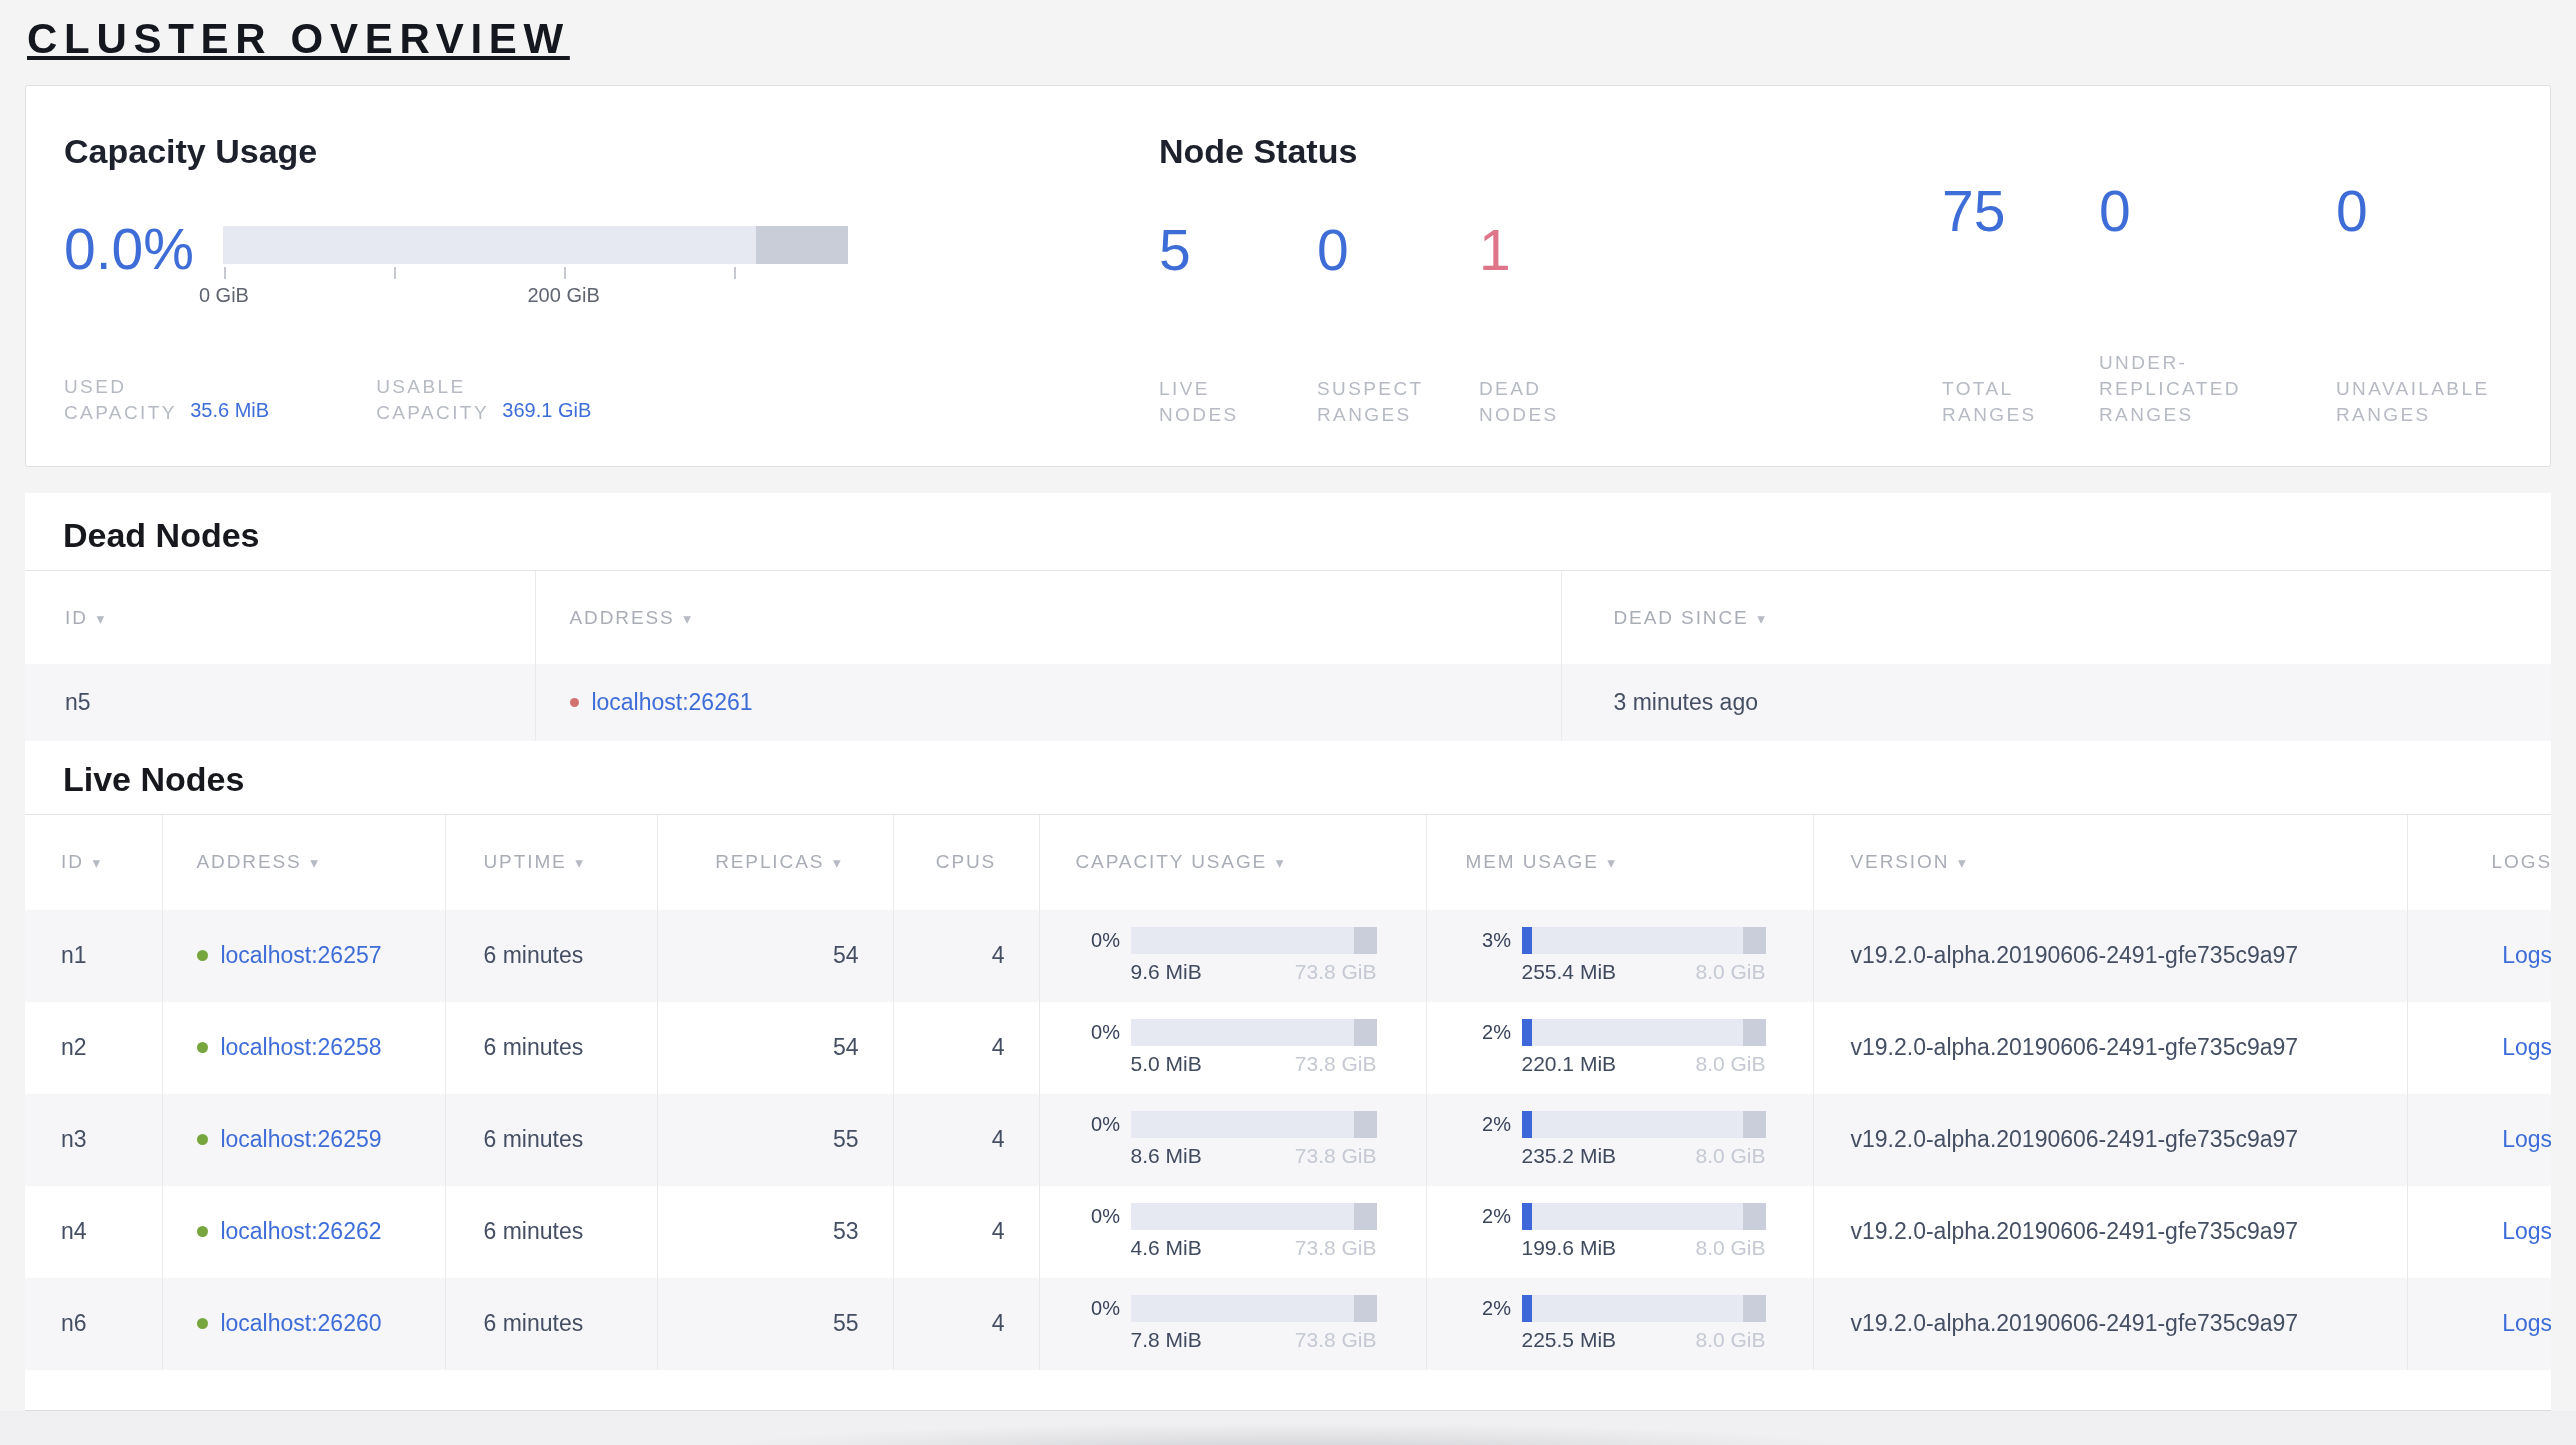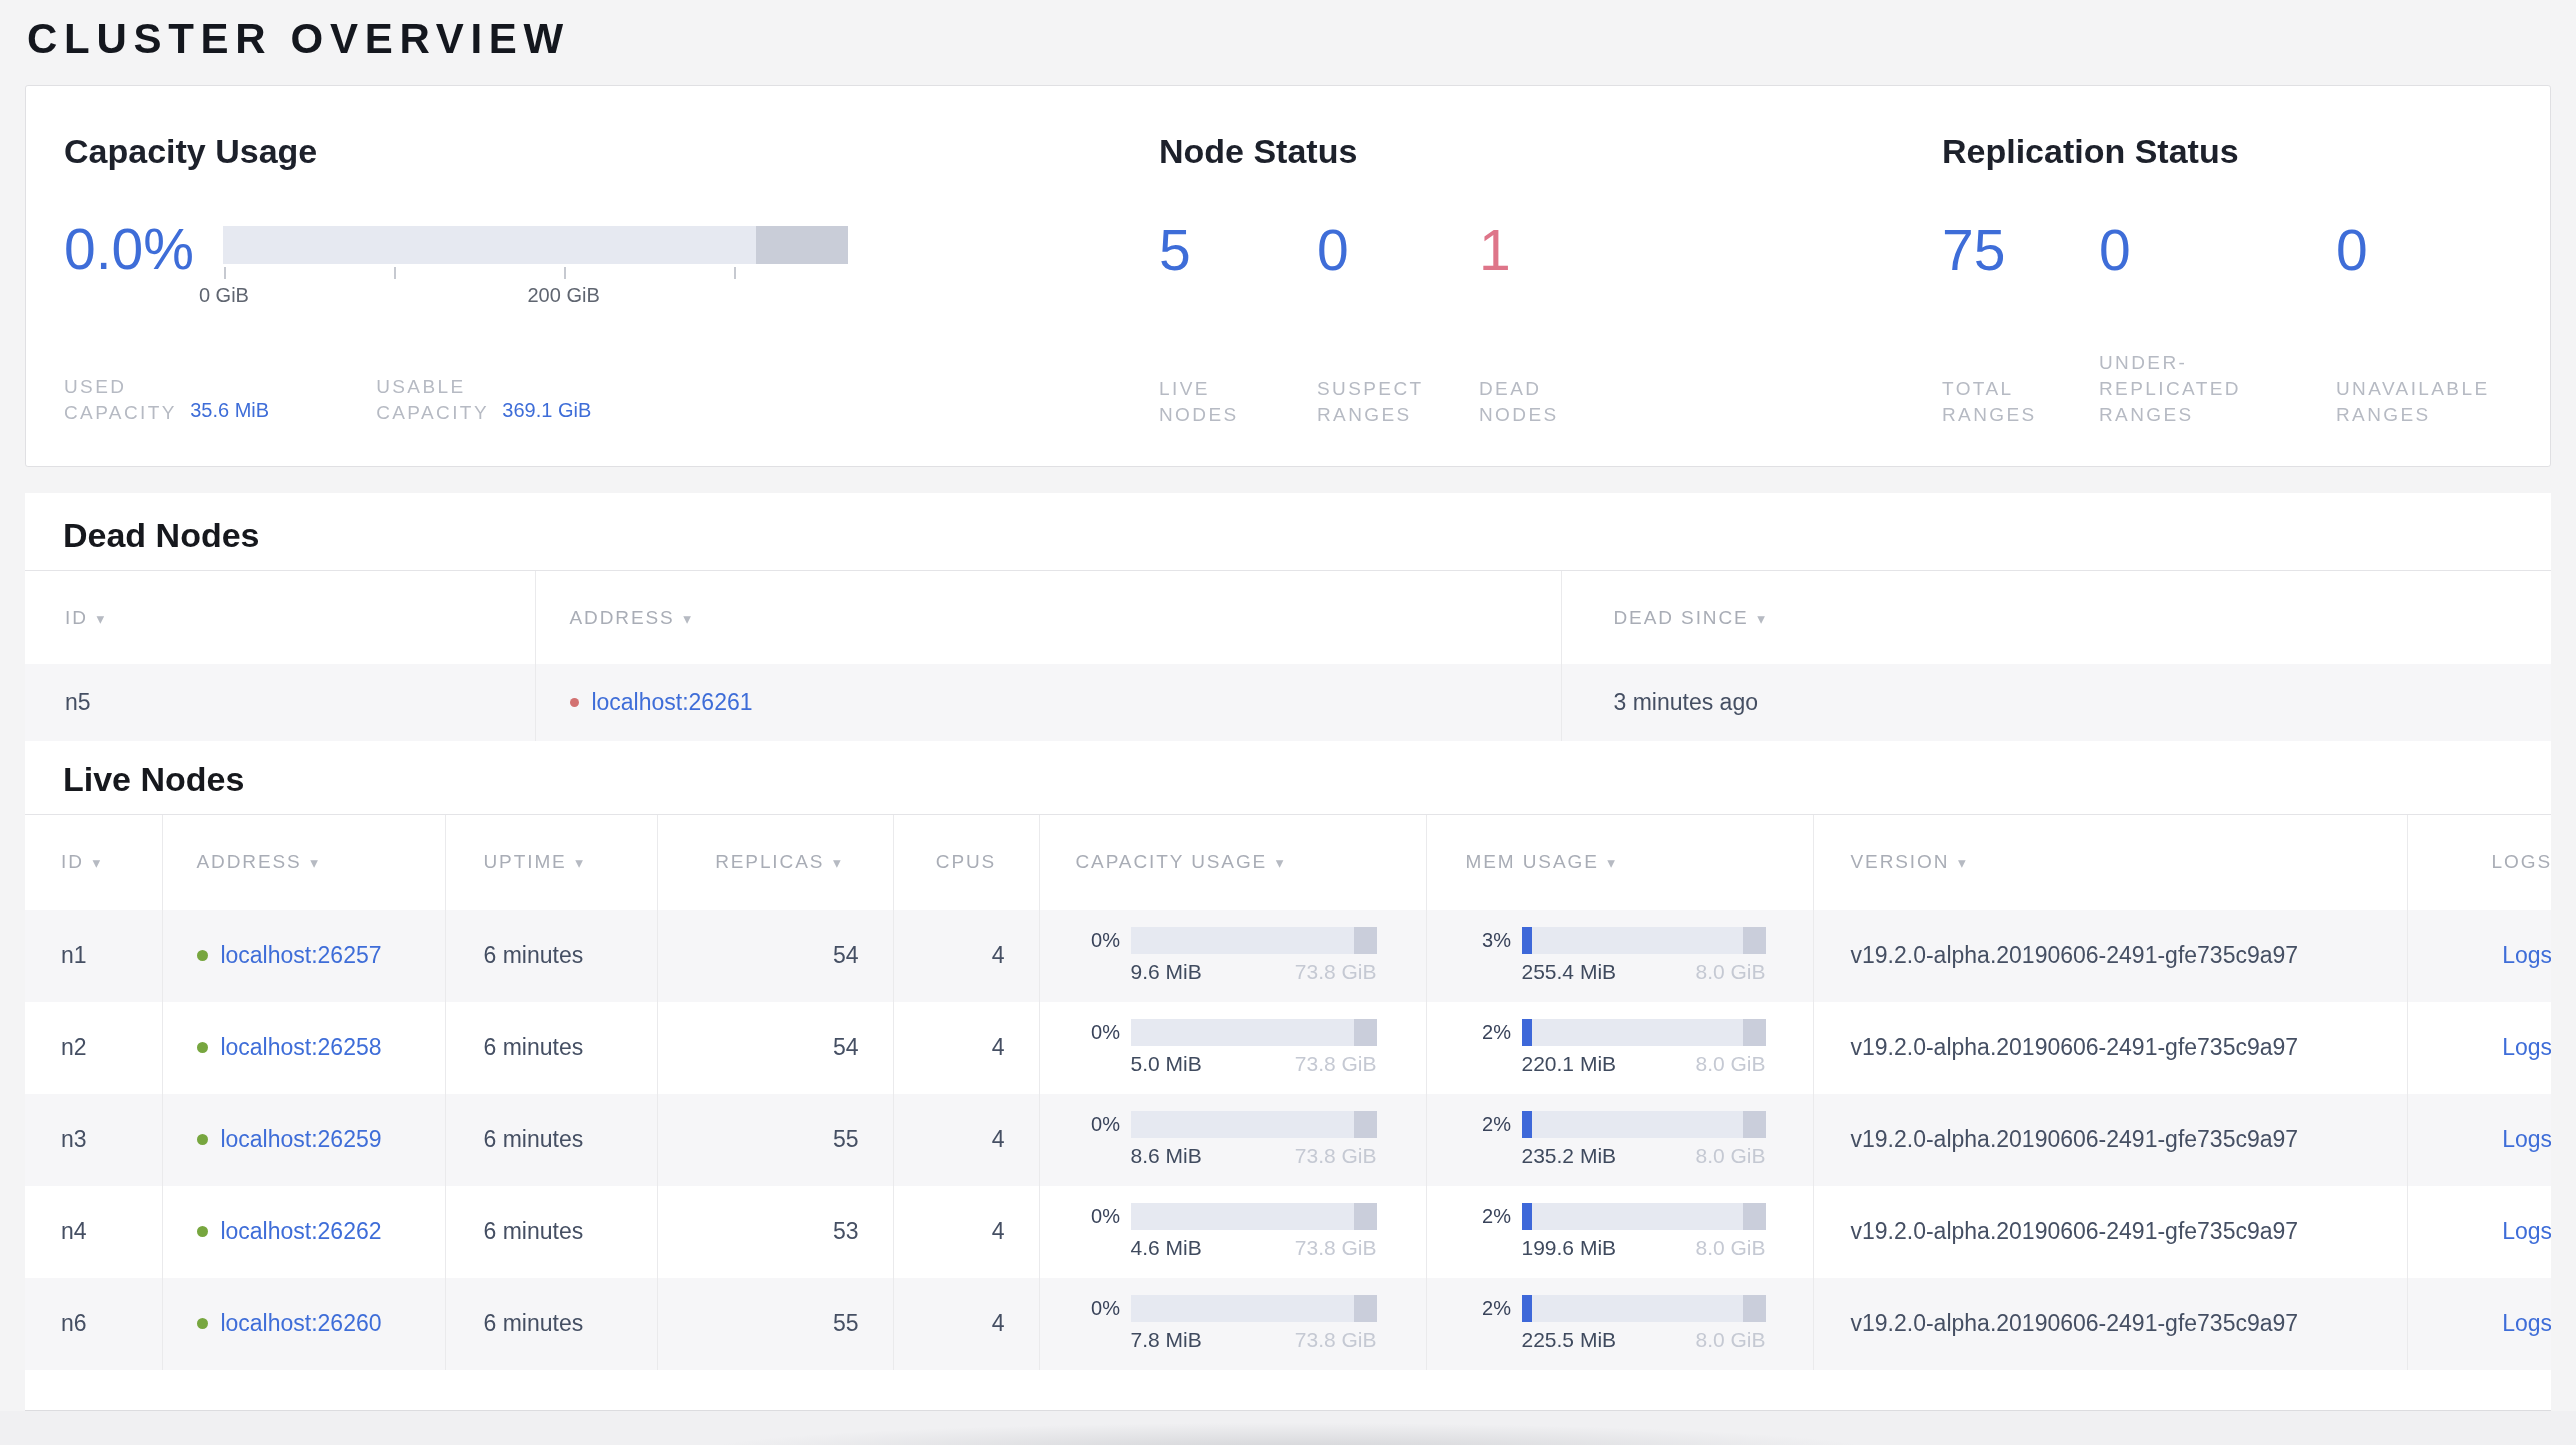--- a/index.html
+++ b/index.html
@@ -1,20 +1,20 @@
 <!DOCTYPE html>
 <html><head>
 <meta charset="utf-8">
 <style>
   * { margin:0; padding:0; box-sizing:border-box; }
   html,body { width:2576px; height:1446px; }
   body { font-family:"Liberation Sans", sans-serif; background:#f4f4f5; position:relative; overflow:hidden; }
 
   .page-title { position:absolute; left:27px; top:15.3px; font-size:42px; font-weight:700;
-    letter-spacing:6.7px; color:#14171e; }
+    letter-spacing:6.7px; color:#14171e;text-decoration:underline; }
 
   
   .overview-panel { position:absolute; left:25px; top:85px; width:2526px; height:382px;
     background:#fff; border:1px solid #e0e0e3; border-radius:2.9px; }
   .ov-section { position:absolute; top:46px; bottom:34px; display:flex; flex-direction:column; }
   #sec-capacity { left:38px; width:1060px; }
   #sec-nodes    { left:1133px; width:754px; }
   #sec-repl     { left:1916px; width:592px; }
   .ov-heading { font-size:34px; font-weight:700; color:#1d212b; }
 
@@ -152,21 +152,20 @@
       </div>
       <div class="stat pink">
         <div class="num">1</div>
         <div class="lbl">DEAD
 NODES</div>
       </div>
     </div>
   </div>
 
   <div class="ov-section" id="sec-repl">
-    <div class="ov-heading">Replication Status</div>
     <div class="stats">
       <div class="stat">
         <div class="num">75</div>
         <div class="lbl">TOTAL
 RANGES</div>
       </div>
       <div class="stat">
         <div class="num">0</div>
         <div class="lbl">UNDER-
 REPLICATED

